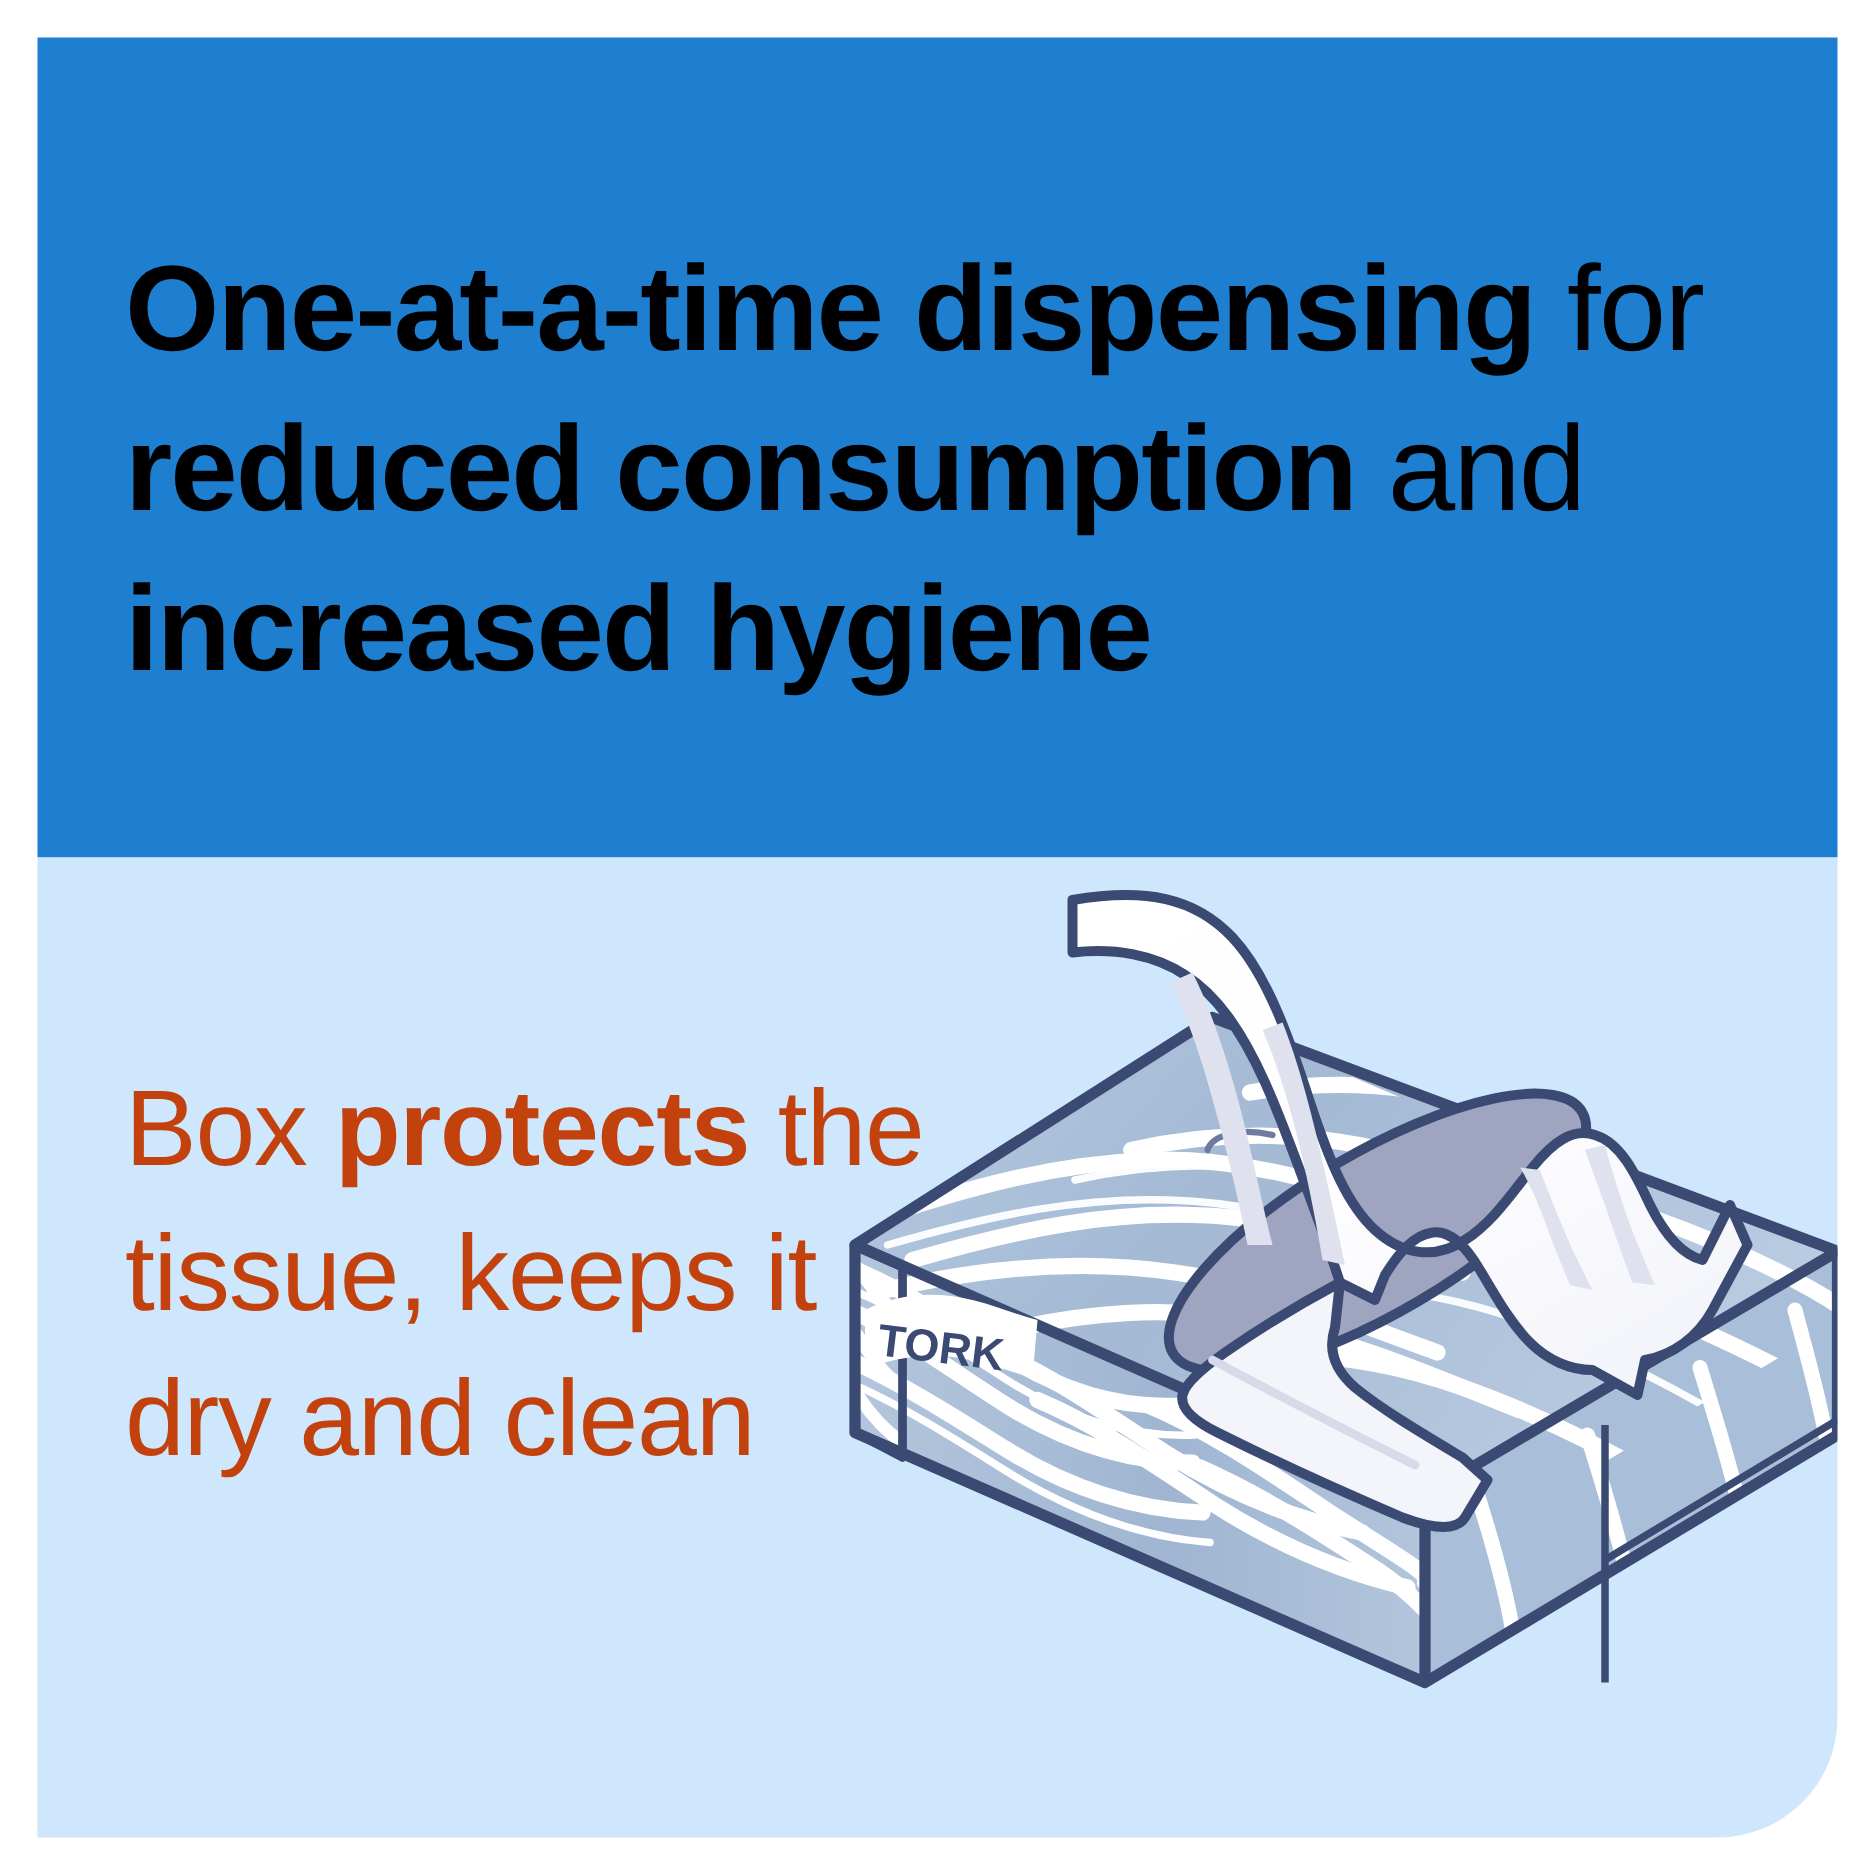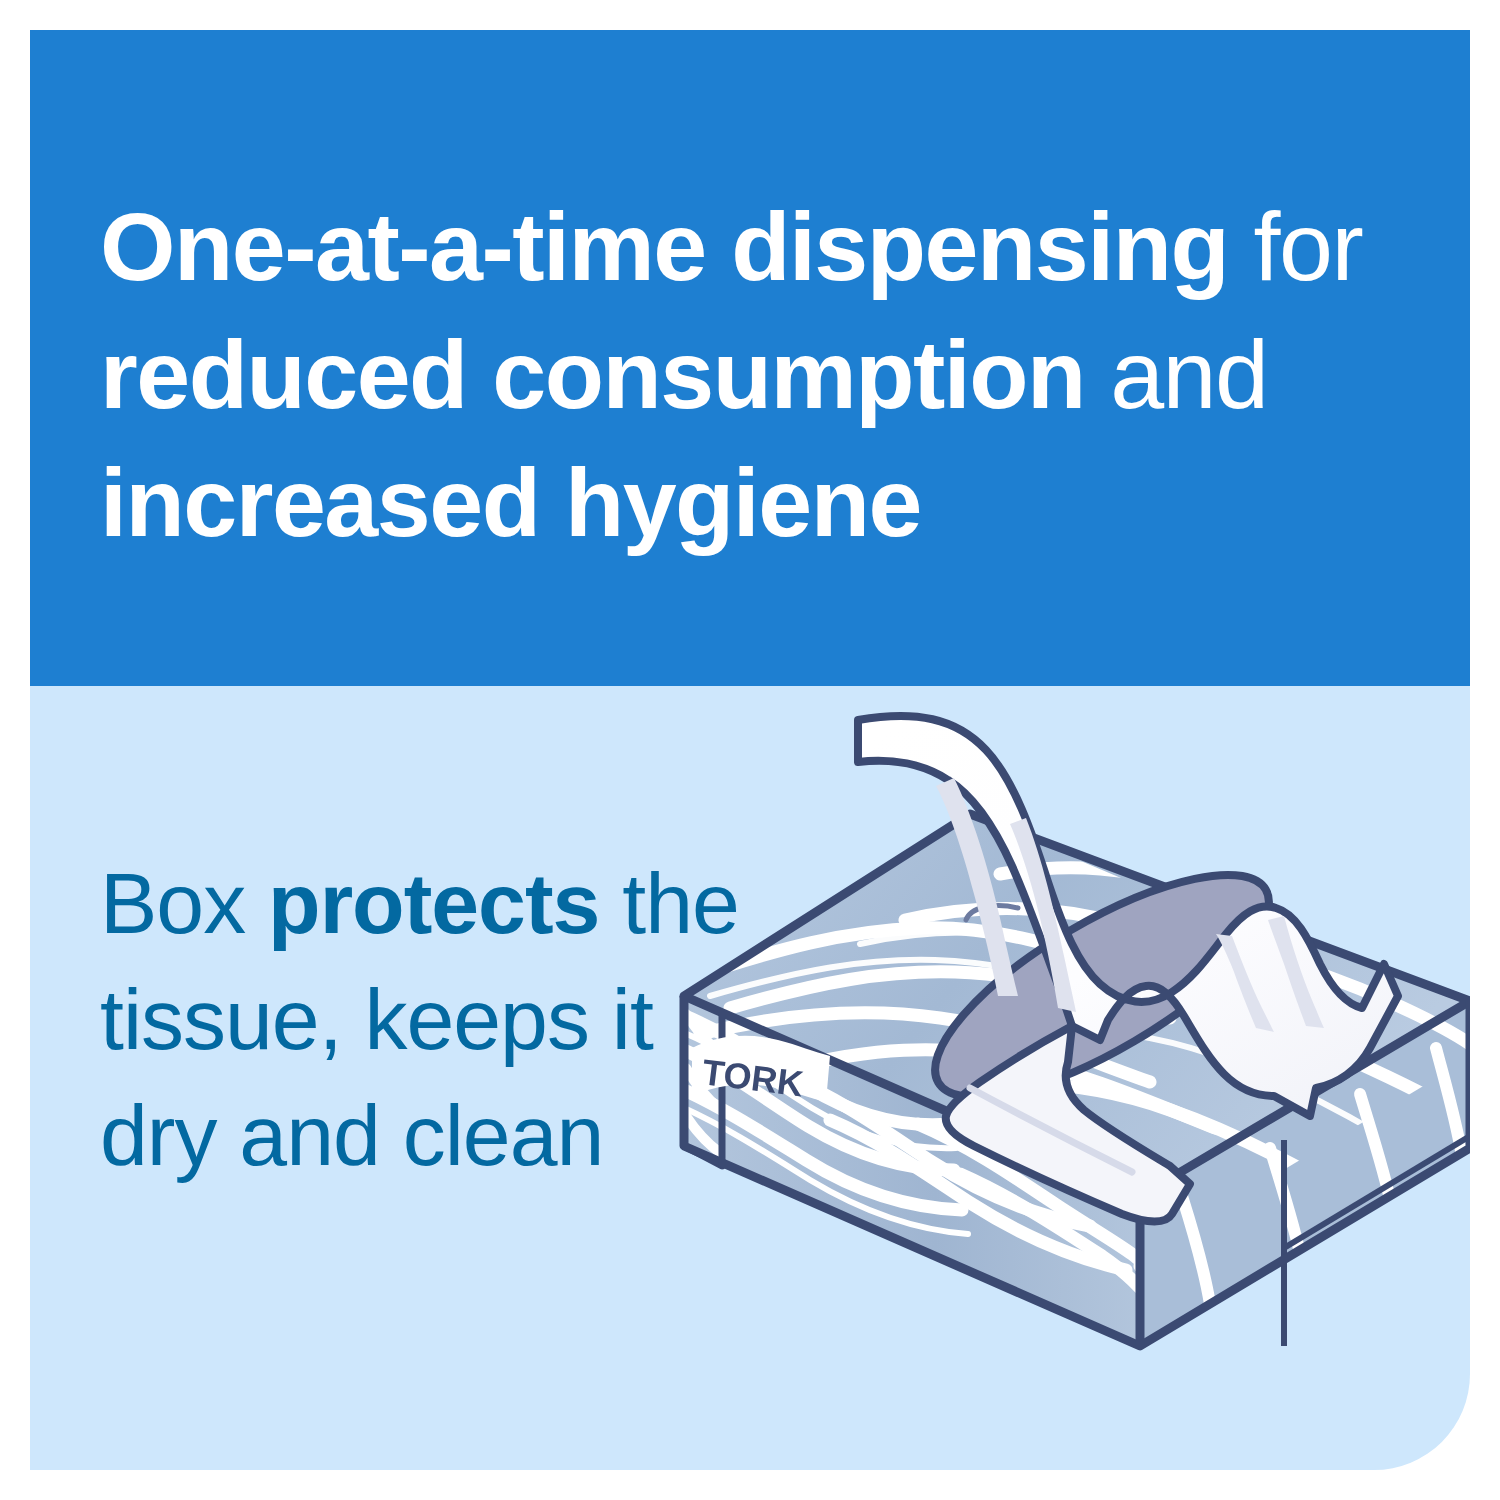--- a/index.html
+++ b/index.html
@@ -11,37 +11,37 @@
   #page{position:relative;width:1500px;height:1500px;background:#ffffff;}
 
   
   .panel-top{
     position:absolute;left:30px;top:30px;width:1440px;height:656px;
     background:#1e7fd1;
     overflow:hidden;
   }
   .headline{
     position:absolute;left:70px;top:88px;width:1350px;
-    color:#ffffff;
+    color:#000000;
     font-size:97px;line-height:128px;
     letter-spacing:-1.5px;
     font-weight:400;
   }
   .headline b{font-weight:700;}
 
   
   .panel-bottom{
     position:absolute;left:30px;top:686px;width:1440px;height:784px;
     background:#cee7fc;
     border-bottom-right-radius:96px;
     overflow:hidden;
   }
   .subhead{
     position:absolute;left:70px;top:88px;width:640px;
-    color:#0369a1;
+    color:#c2410c;
     font-size:86px;line-height:116px;
     letter-spacing:-1px;
     font-weight:400;
   }
   .subhead b{font-weight:700;}
 
   
   .art{
     position:absolute;left:640px;top:10px;width:800px;height:700px;
   }

